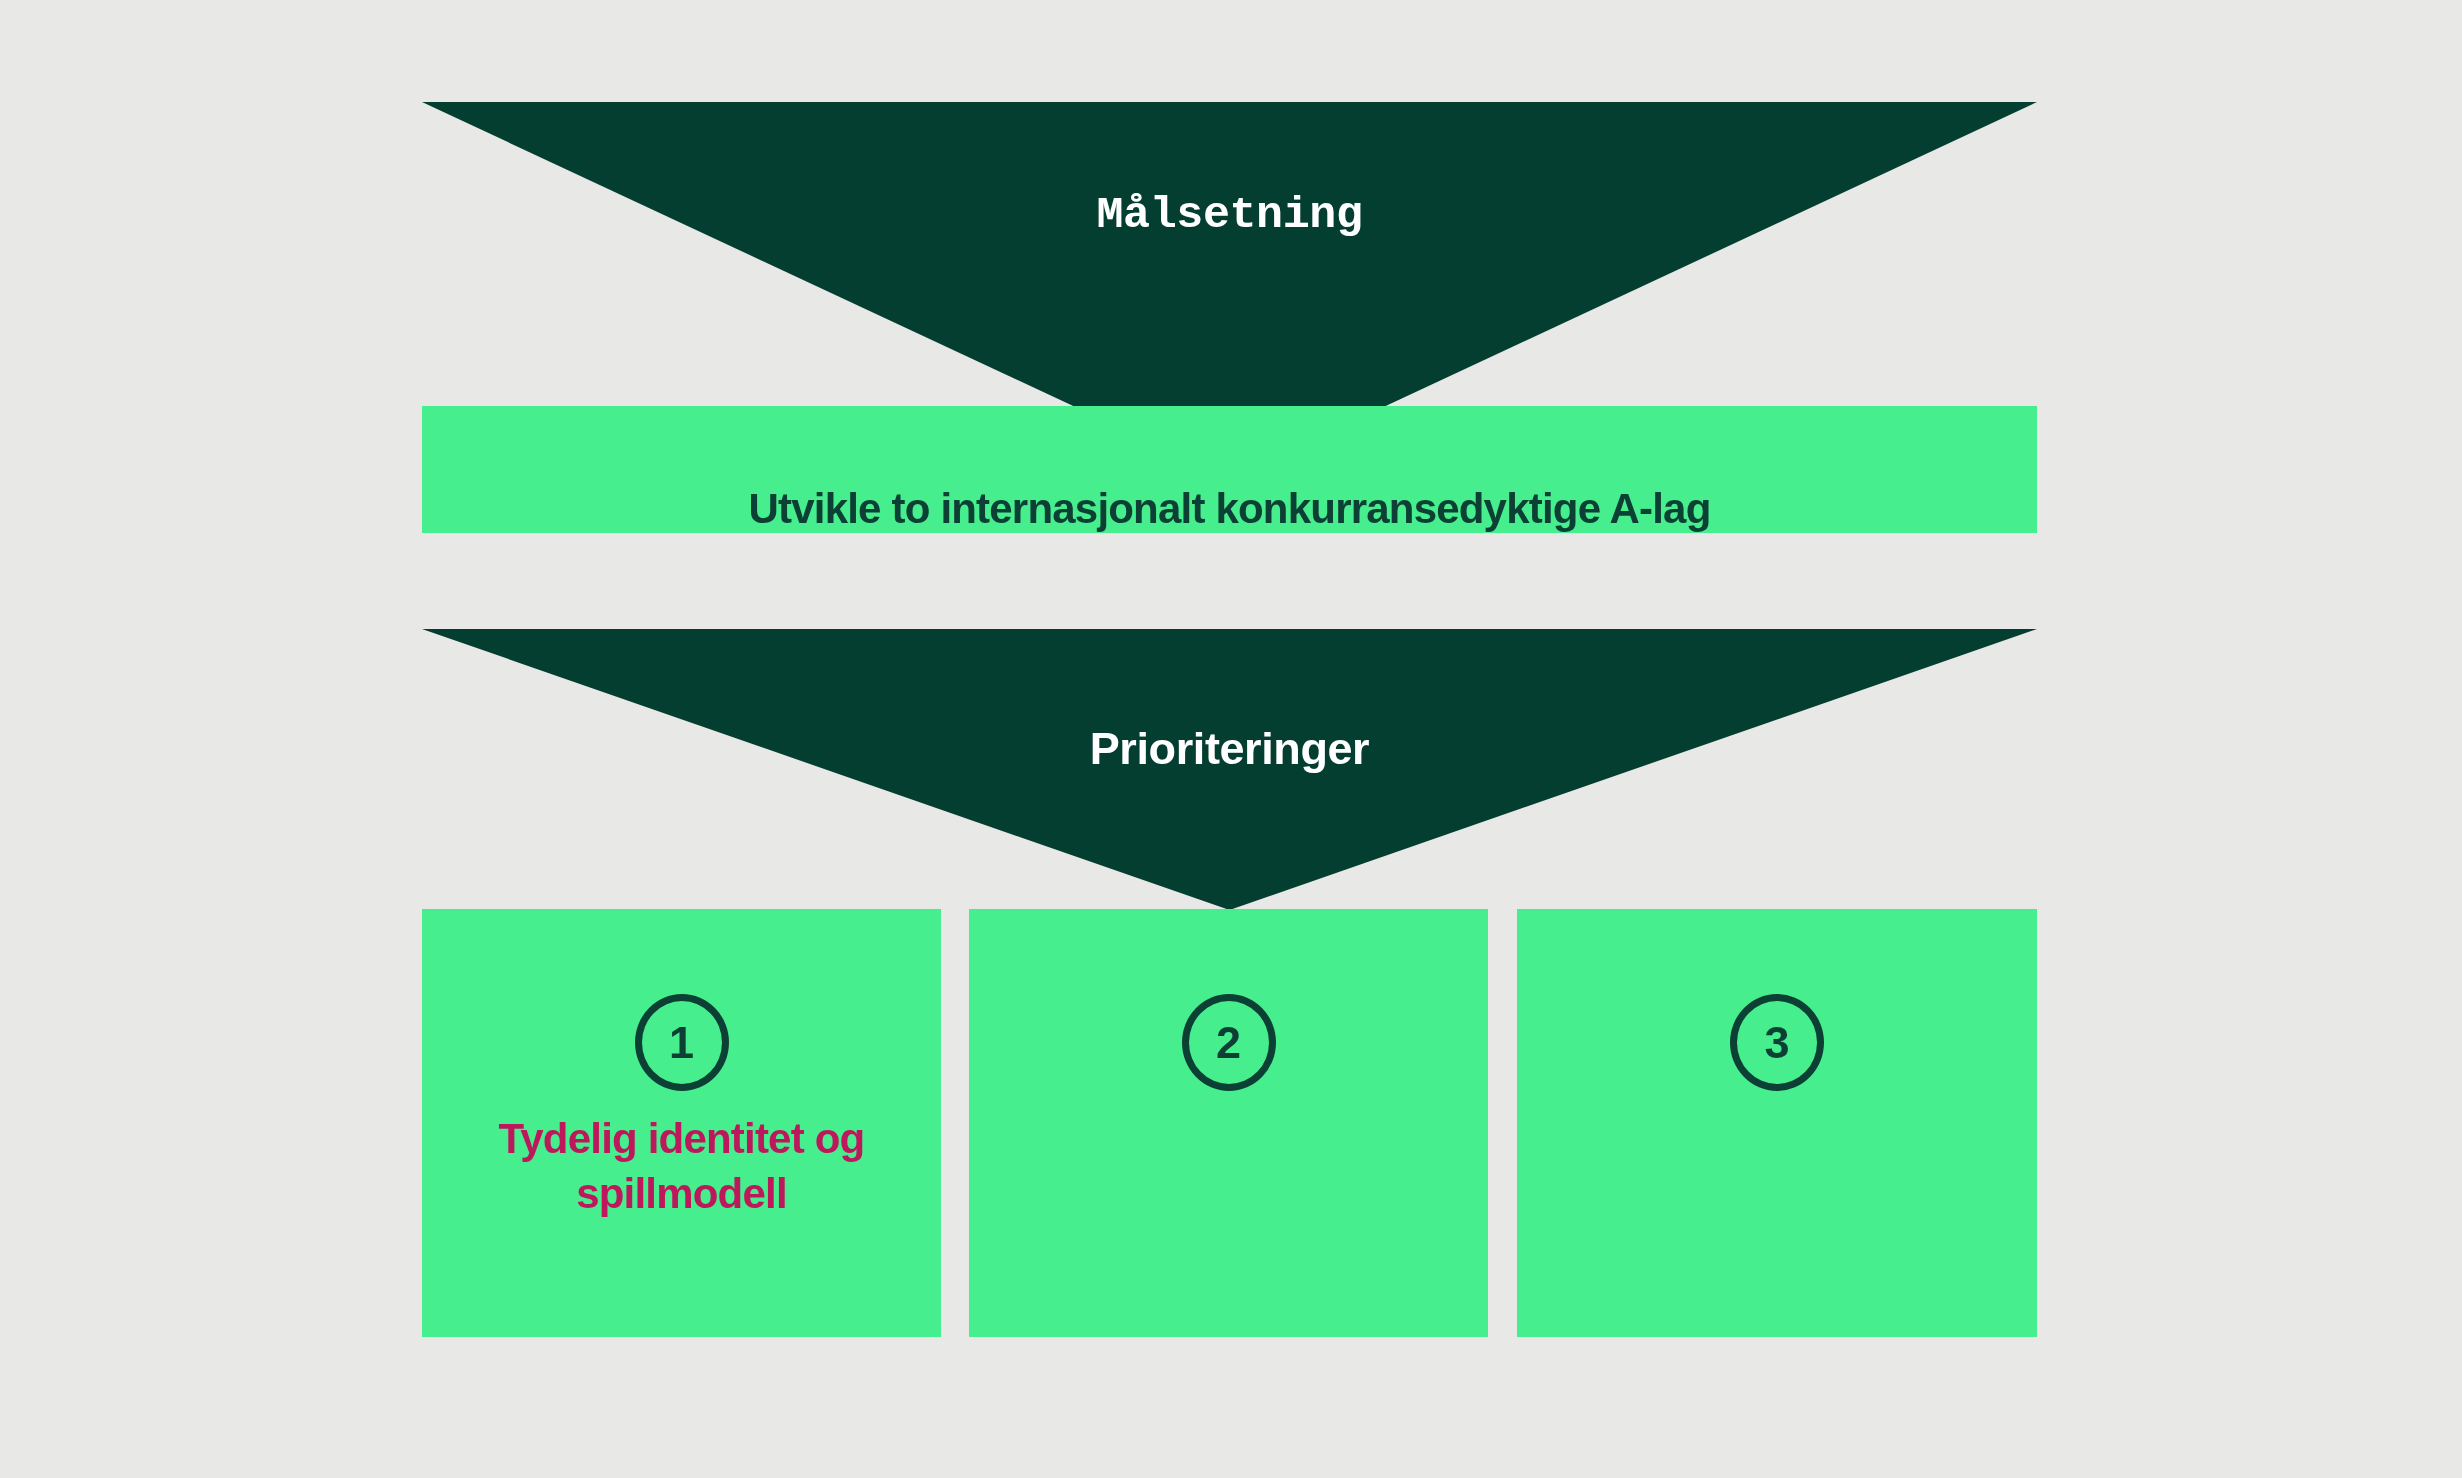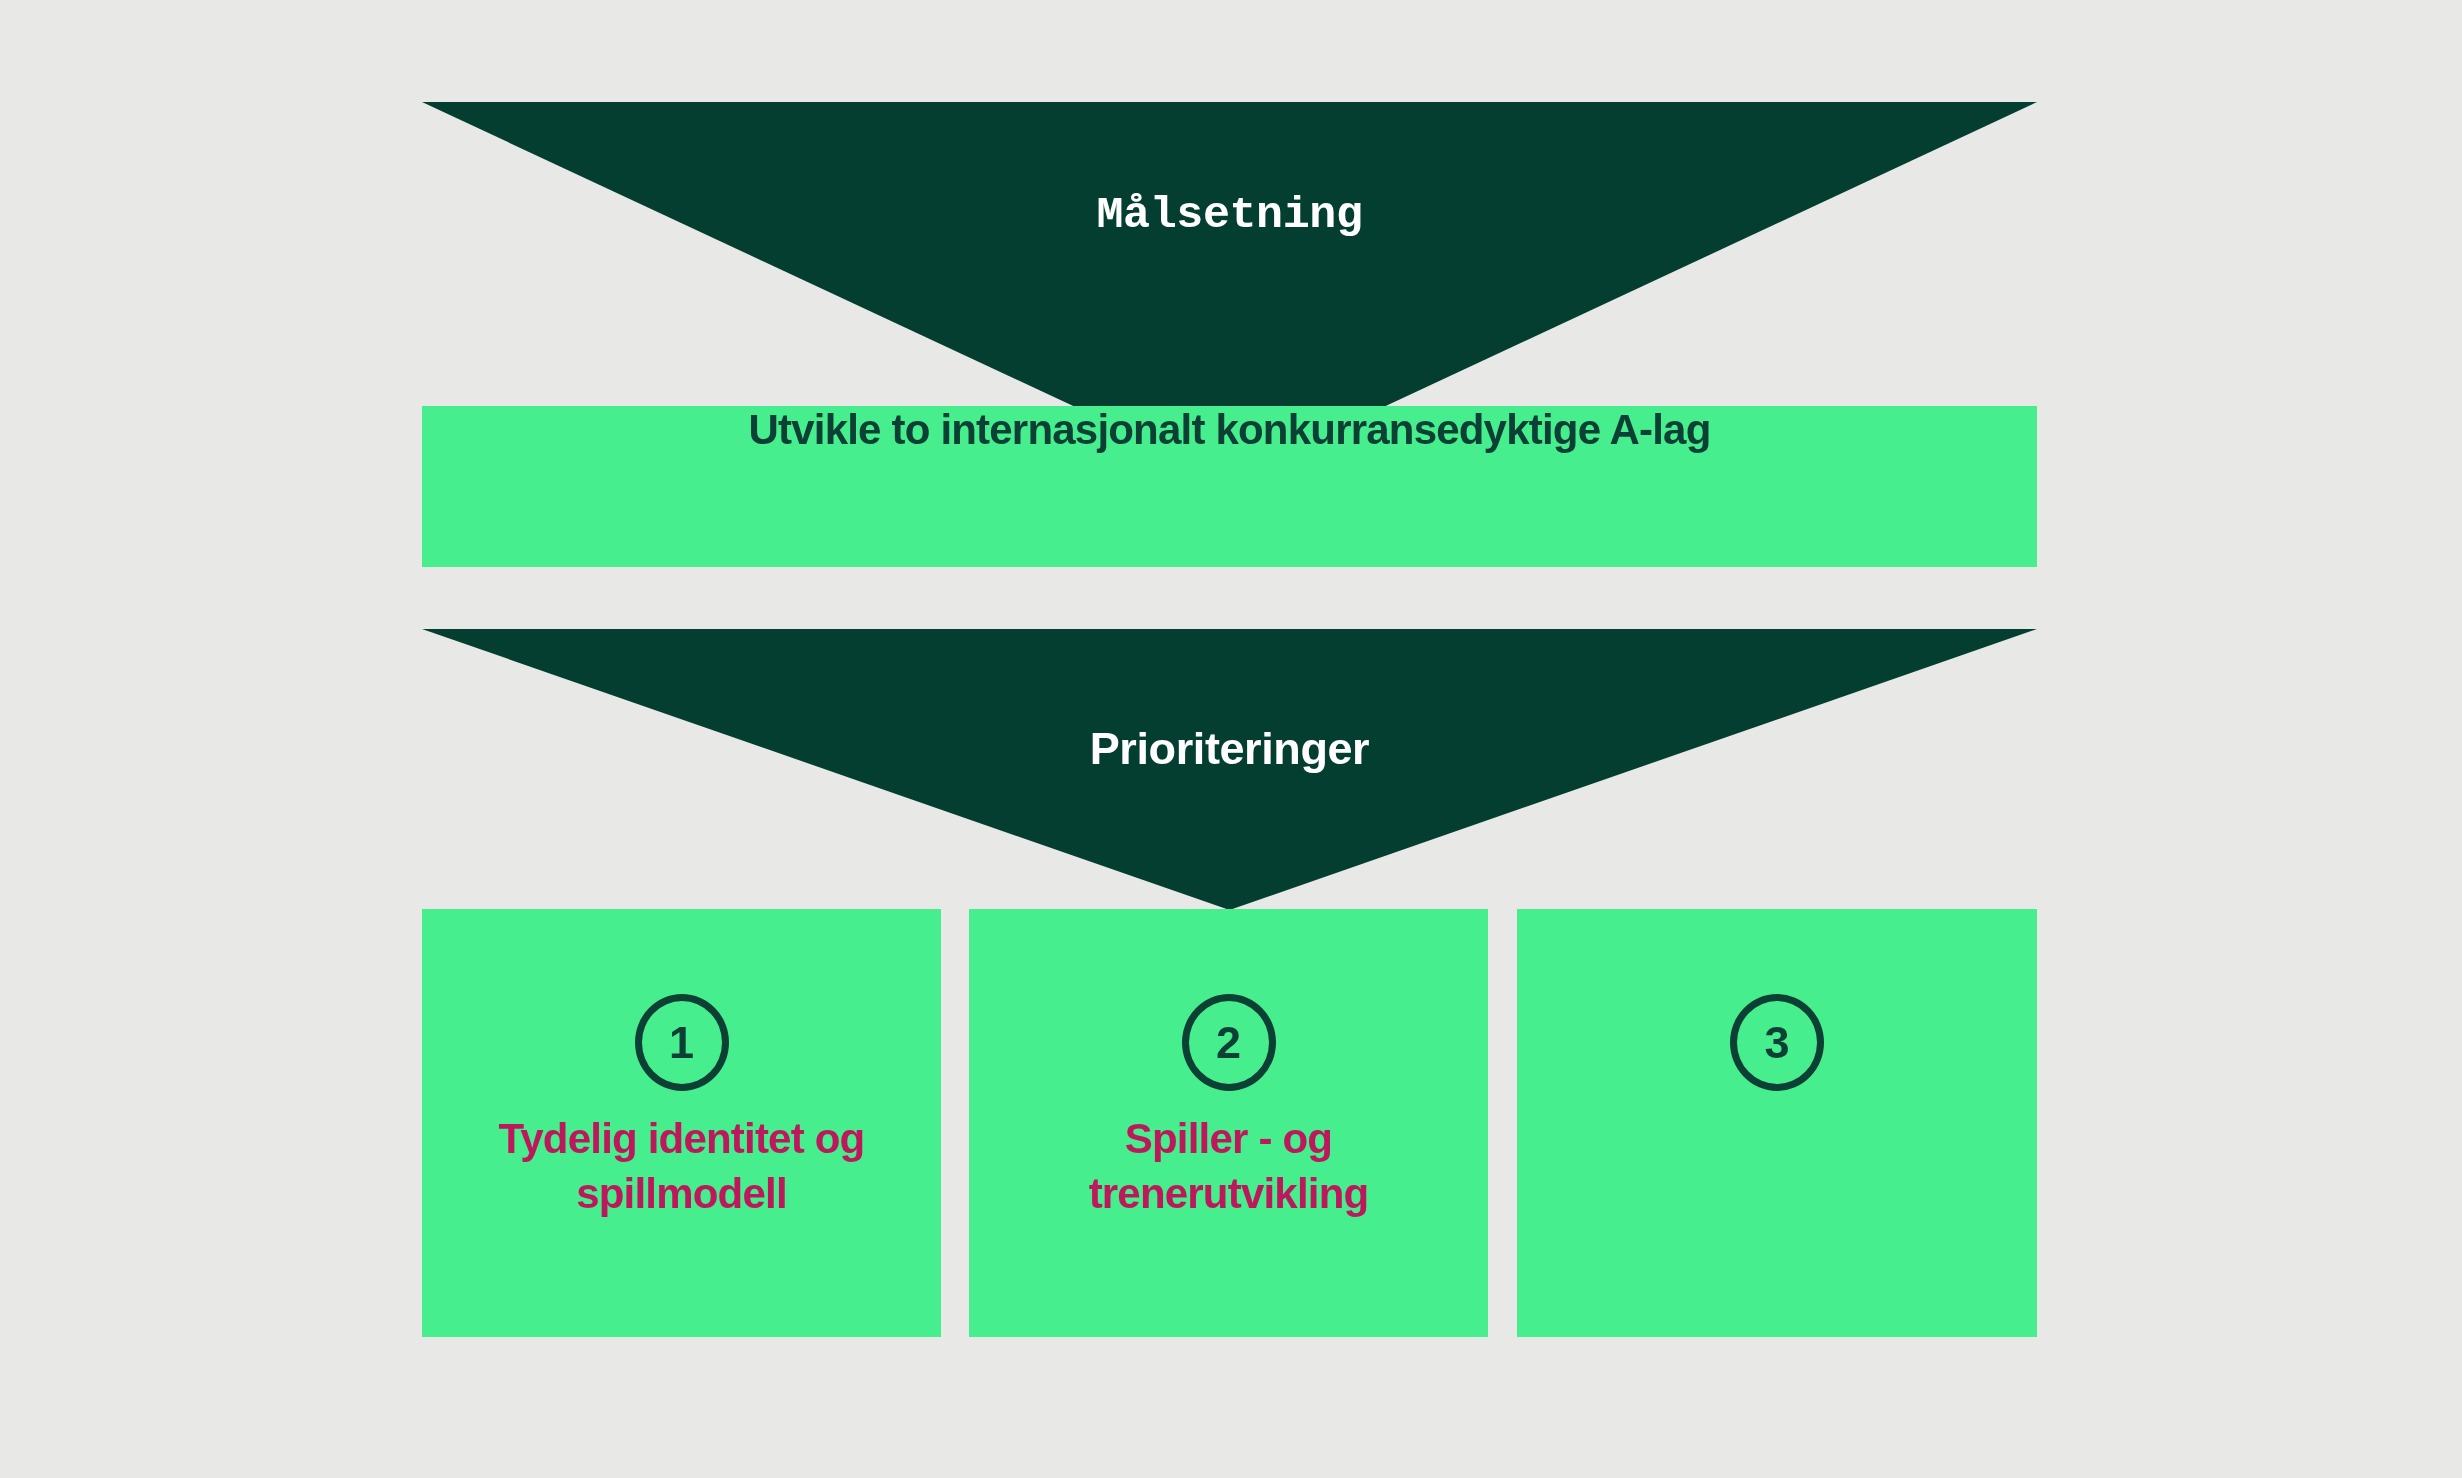--- a/index.html
+++ b/index.html
@@ -41,24 +41,24 @@
   }
   .t1 .tri-label { top: 88px; }
   .t2 .tri-label { top: 94px; }
 
   
   .goal-bar {
     position: absolute;
     left: 422px;
     top: 406px;
     width: 1615px;
-    height: 161px;
+    height: 127px;
     background: #46ee8e;
     display: flex;
-    align-items: flex-start;
+    align-items: flex-end;
     justify-content: center;
   }
   .goal-bar .goal-text {
     color: #0c4034;
     font-size: 42px;
     font-weight: 700;
     letter-spacing: -0.8px;
     text-align: center;
   }
 
@@ -130,22 +130,20 @@
       <span class="number">1</span>
     </div>
     <div class="priority-label">Tydelig identitet og
 spillmodell</div>
   </div>
 
   <div class="priority-box p2">
     <div class="number-circle">
       <span class="number">2</span>
     </div>
-    <div class="priority-label">Spiller - og
-trenerutvikling</div>
   </div>
 
   <div class="priority-box p3">
     <div class="number-circle">
       <span class="number">3</span>
     </div>
   </div>
 
 </div>
 

